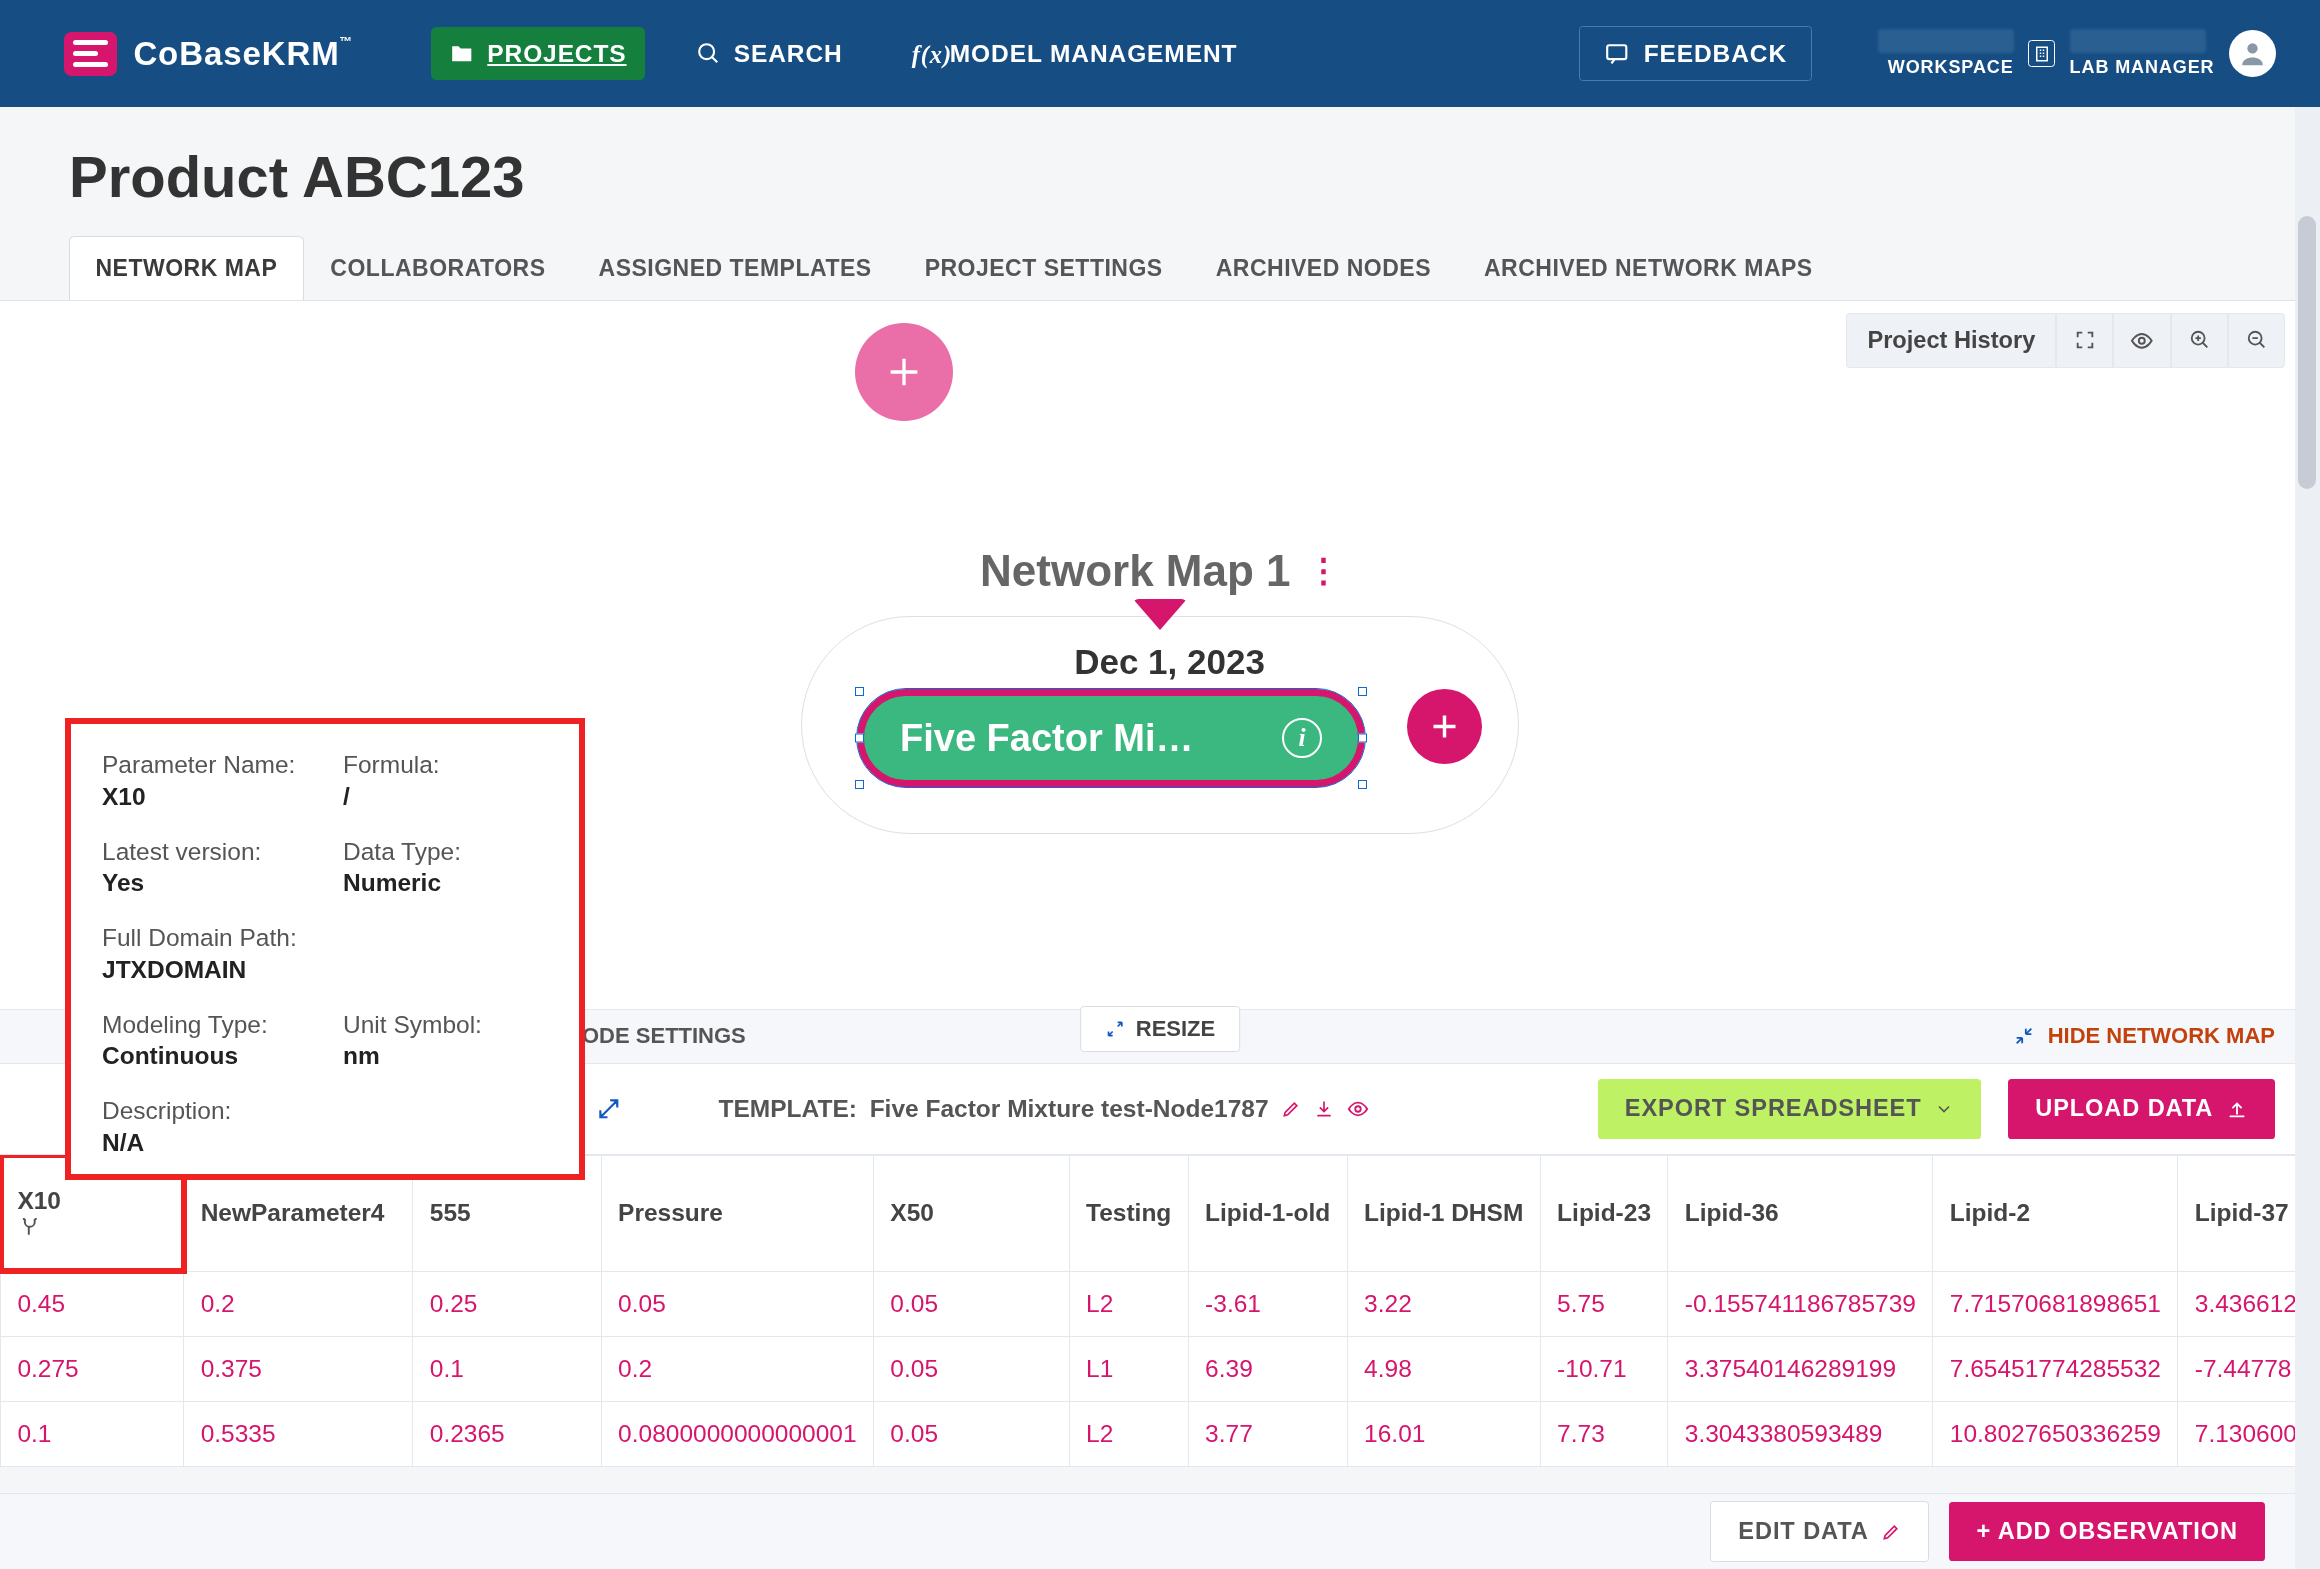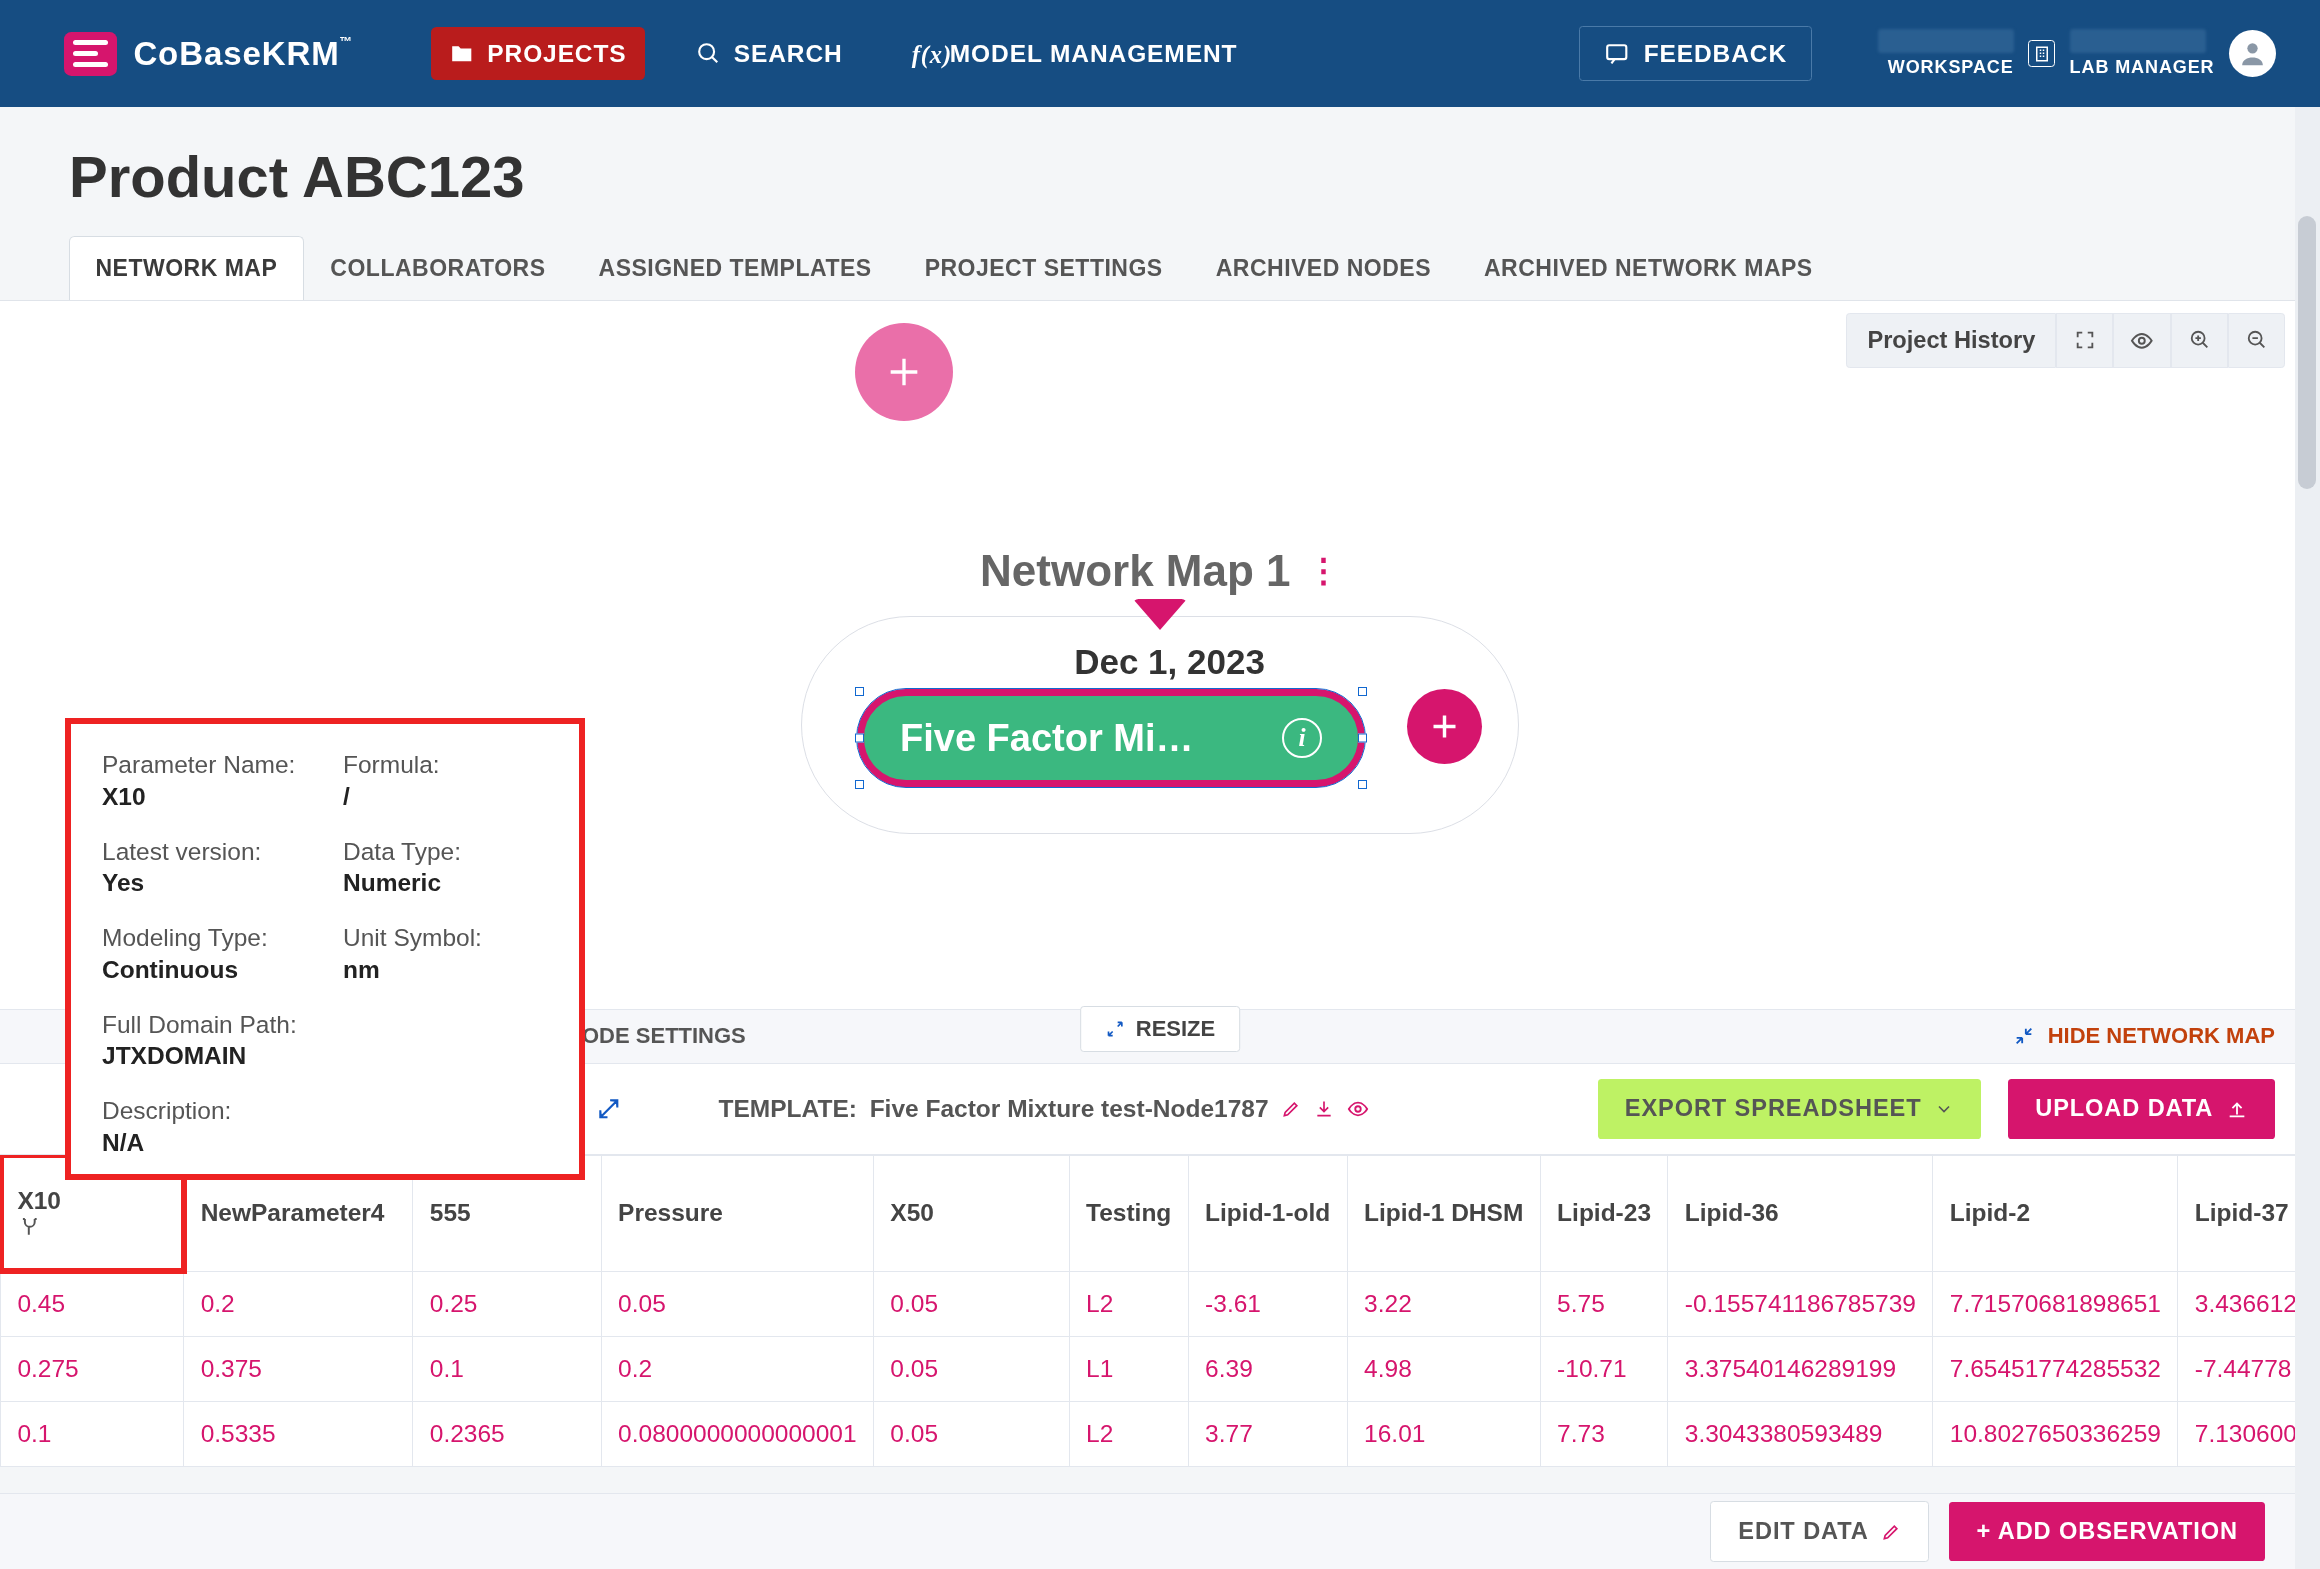--- a/index.html
+++ b/index.html
@@ -8,21 +8,21 @@
 
   
   .topbar { background: #164d82; color: #fff; height: 107px; display: flex; align-items: center; padding: 0 44px 0 64px; gap: 33px; font-weight: 700; font-size: 25.5px; letter-spacing: 0.9px; }
   .logo-wrap { display: flex; align-items: center; gap: 16.4px; margin-right: 45px; }
   .logo-mark { width: 53px; height: 44px; background: #d6156d; border-radius: 7.3px; position: relative; display:flex; flex-direction:column; justify-content:center; gap:5.5px; padding:7.3px 9px; }
   .logo-mark span { display:block; height:5.5px; background:#fff; border-radius:2.7px; }
   .logo-mark span:nth-child(2){ width:70%; }
   .logo-txt { font-weight:700; font-size:33px; }
   .logo-txt sup { font-size:12.7px; vertical-align: top; }
   .nav-item { display:flex; align-items:center; gap:12.7px; padding:12.7px 18px; border-radius:5.5px; cursor:pointer; font-size:24.5px; }
-  .nav-item.active { background:#b91c1c; }
+  .nav-item.active { background:#15803d;text-decoration:underline; }
   .nav-icon { width:25.5px; height:25.5px; display:inline-block; }
   .flex-grow { flex:1; }
   .feedback-btn { border:1.8px solid #4a7aa8; border-radius:3.6px; padding:12.7px 23.6px; display:flex; align-items:center; gap:14.5px; font-size:24.5px; }
   .user-area { display:flex; align-items:center; gap:14.5px; margin-left:33px; }
   .user-box { text-align:right; font-size:18px; letter-spacing:0.9px; }
   .blur-box { background:#2a5f91; border-radius:3.6px; width:136px; height:23.6px; margin-bottom:3.6px; filter:blur(1.8px); }
   .avatar { width:47px; height:47px; border-radius:50%; background:#fff; display:flex; align-items:center; justify-content:center; }
   .ws-icon { width:27px; height:27px; border:1.8px solid #fff; border-radius:3.6px; display:flex; align-items:center; justify-content:center; font-size:16.4px; }
 
   
@@ -254,32 +254,32 @@
           <div class="lbl">Latest version:</div>
           <div class="val">Yes</div>
         </div>
       <div class="tooltip-cell">
           <div class="lbl">Data Type:</div>
           <div class="val">Numeric</div>
         </div>
     </div>
     <div class="tooltip-row">
       <div class="tooltip-cell">
+          <div class="lbl">Full Domain Path:</div>
+          <div class="val">JTXDOMAIN</div>
+        </div>
+    </div>
+    <div class="tooltip-row">
+      <div class="tooltip-cell">
           <div class="lbl">Modeling Type:</div>
           <div class="val">Continuous</div>
         </div>
       <div class="tooltip-cell">
           <div class="lbl">Unit Symbol:</div>
           <div class="val">nm</div>
-        </div>
-    </div>
-    <div class="tooltip-row">
-      <div class="tooltip-cell">
-          <div class="lbl">Full Domain Path:</div>
-          <div class="val">JTXDOMAIN</div>
         </div>
     </div>
     <div class="tooltip-row">
       <div class="tooltip-cell">
           <div class="lbl">Description:</div>
           <div class="val">N/A</div>
         </div>
     </div>
   </div>
 </div>

